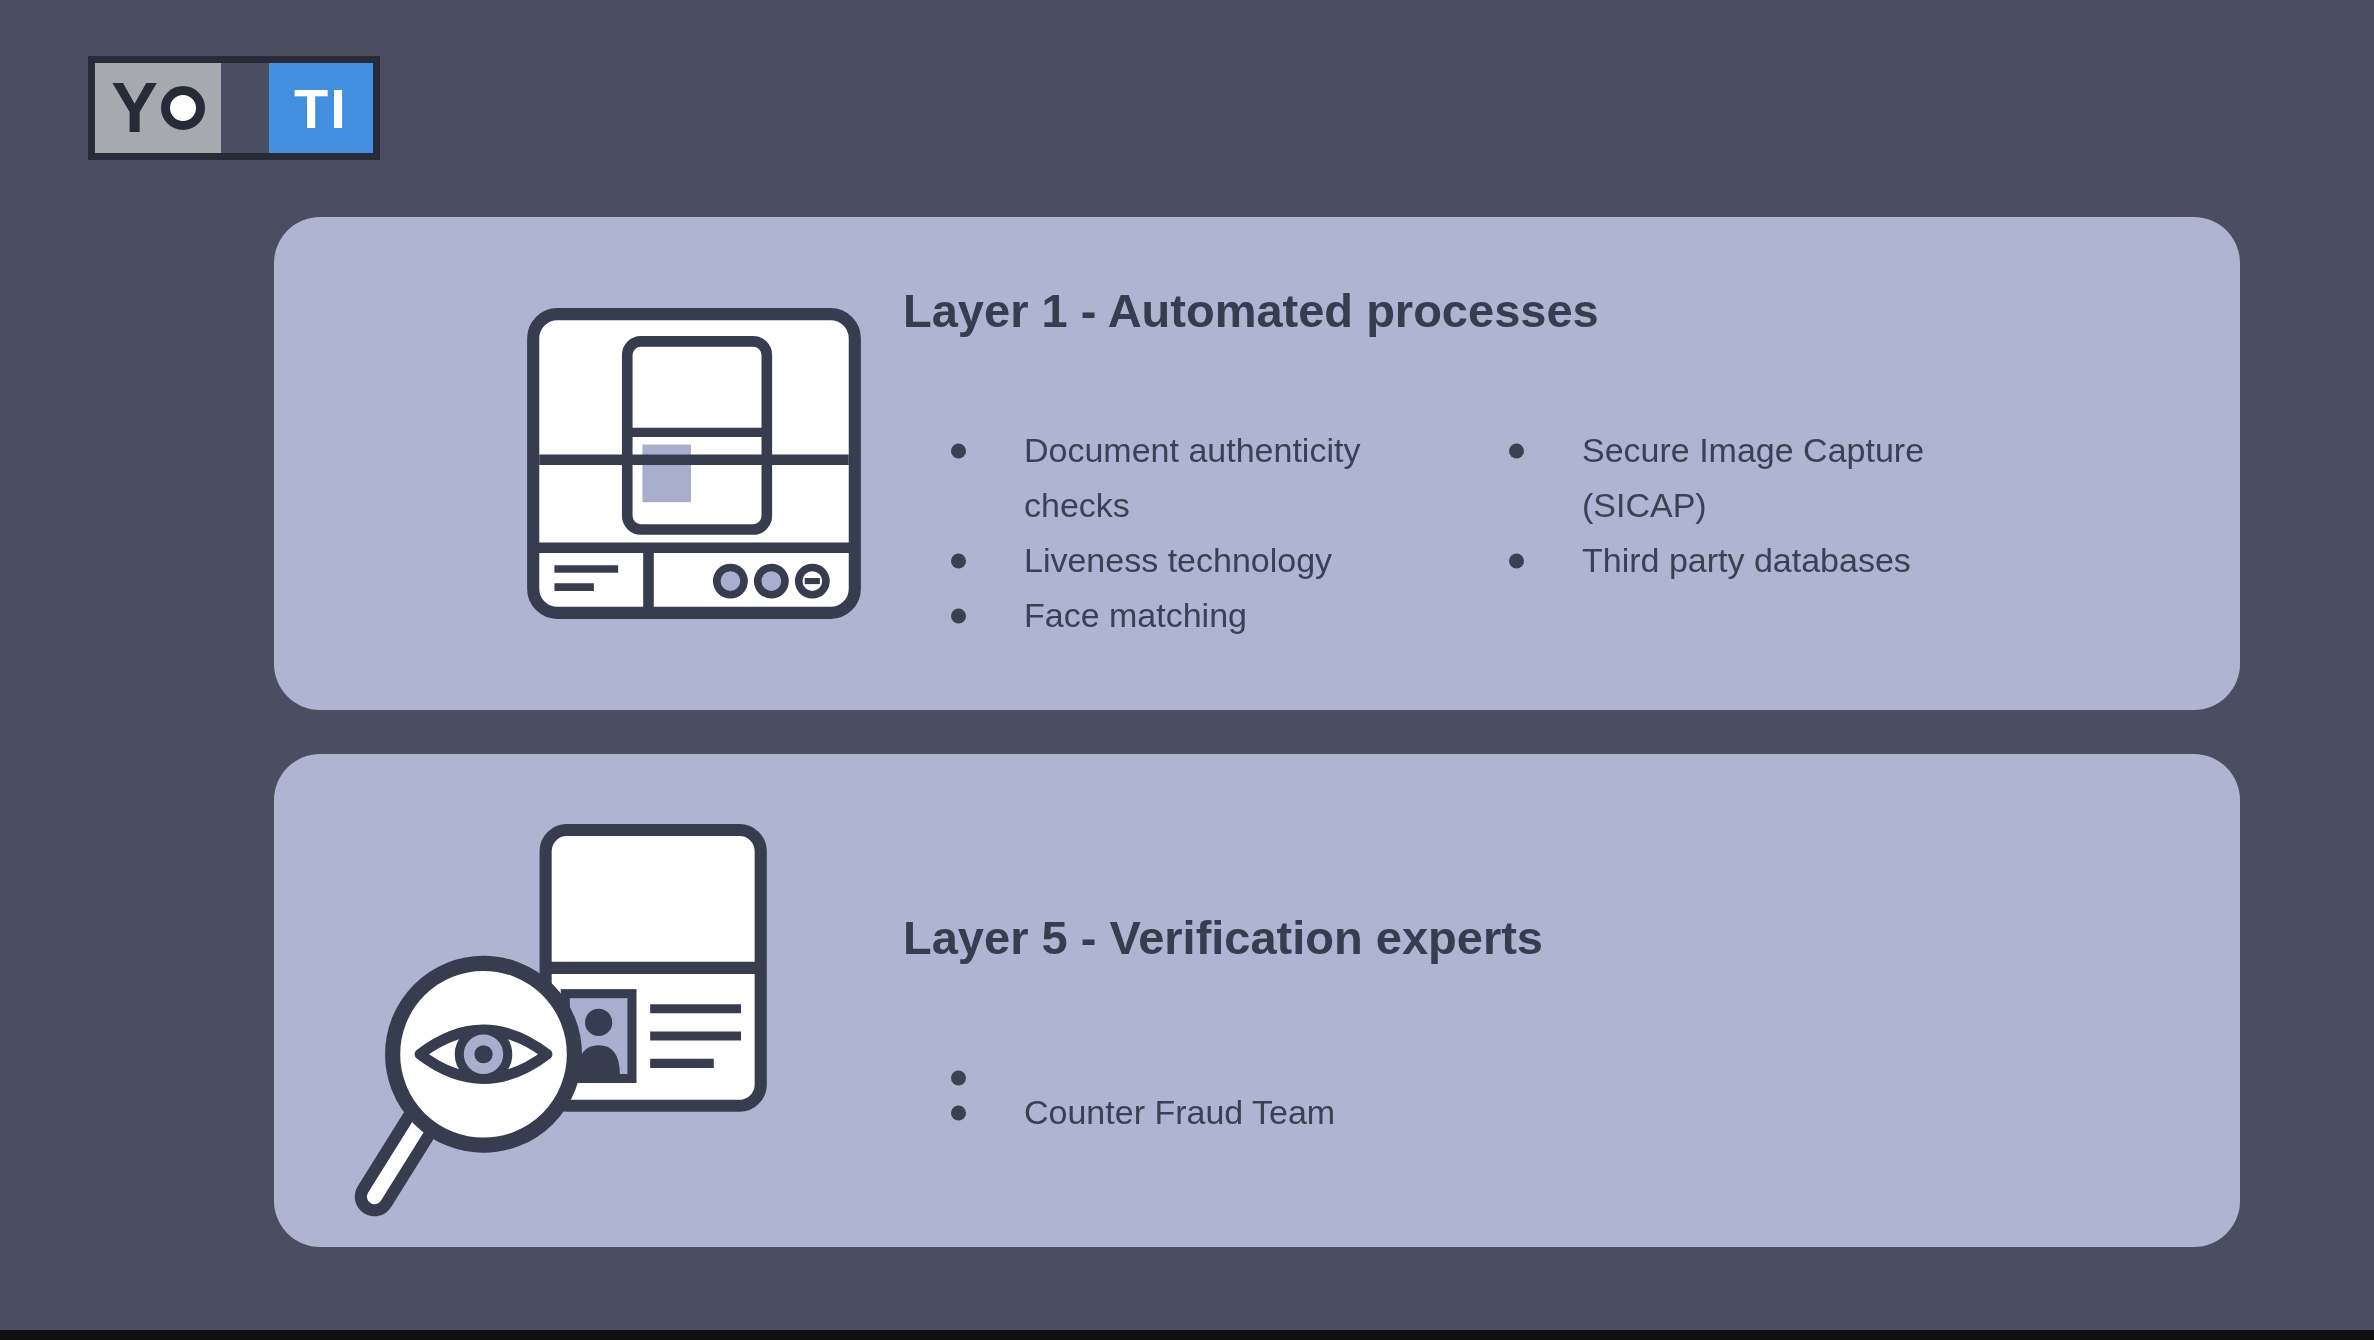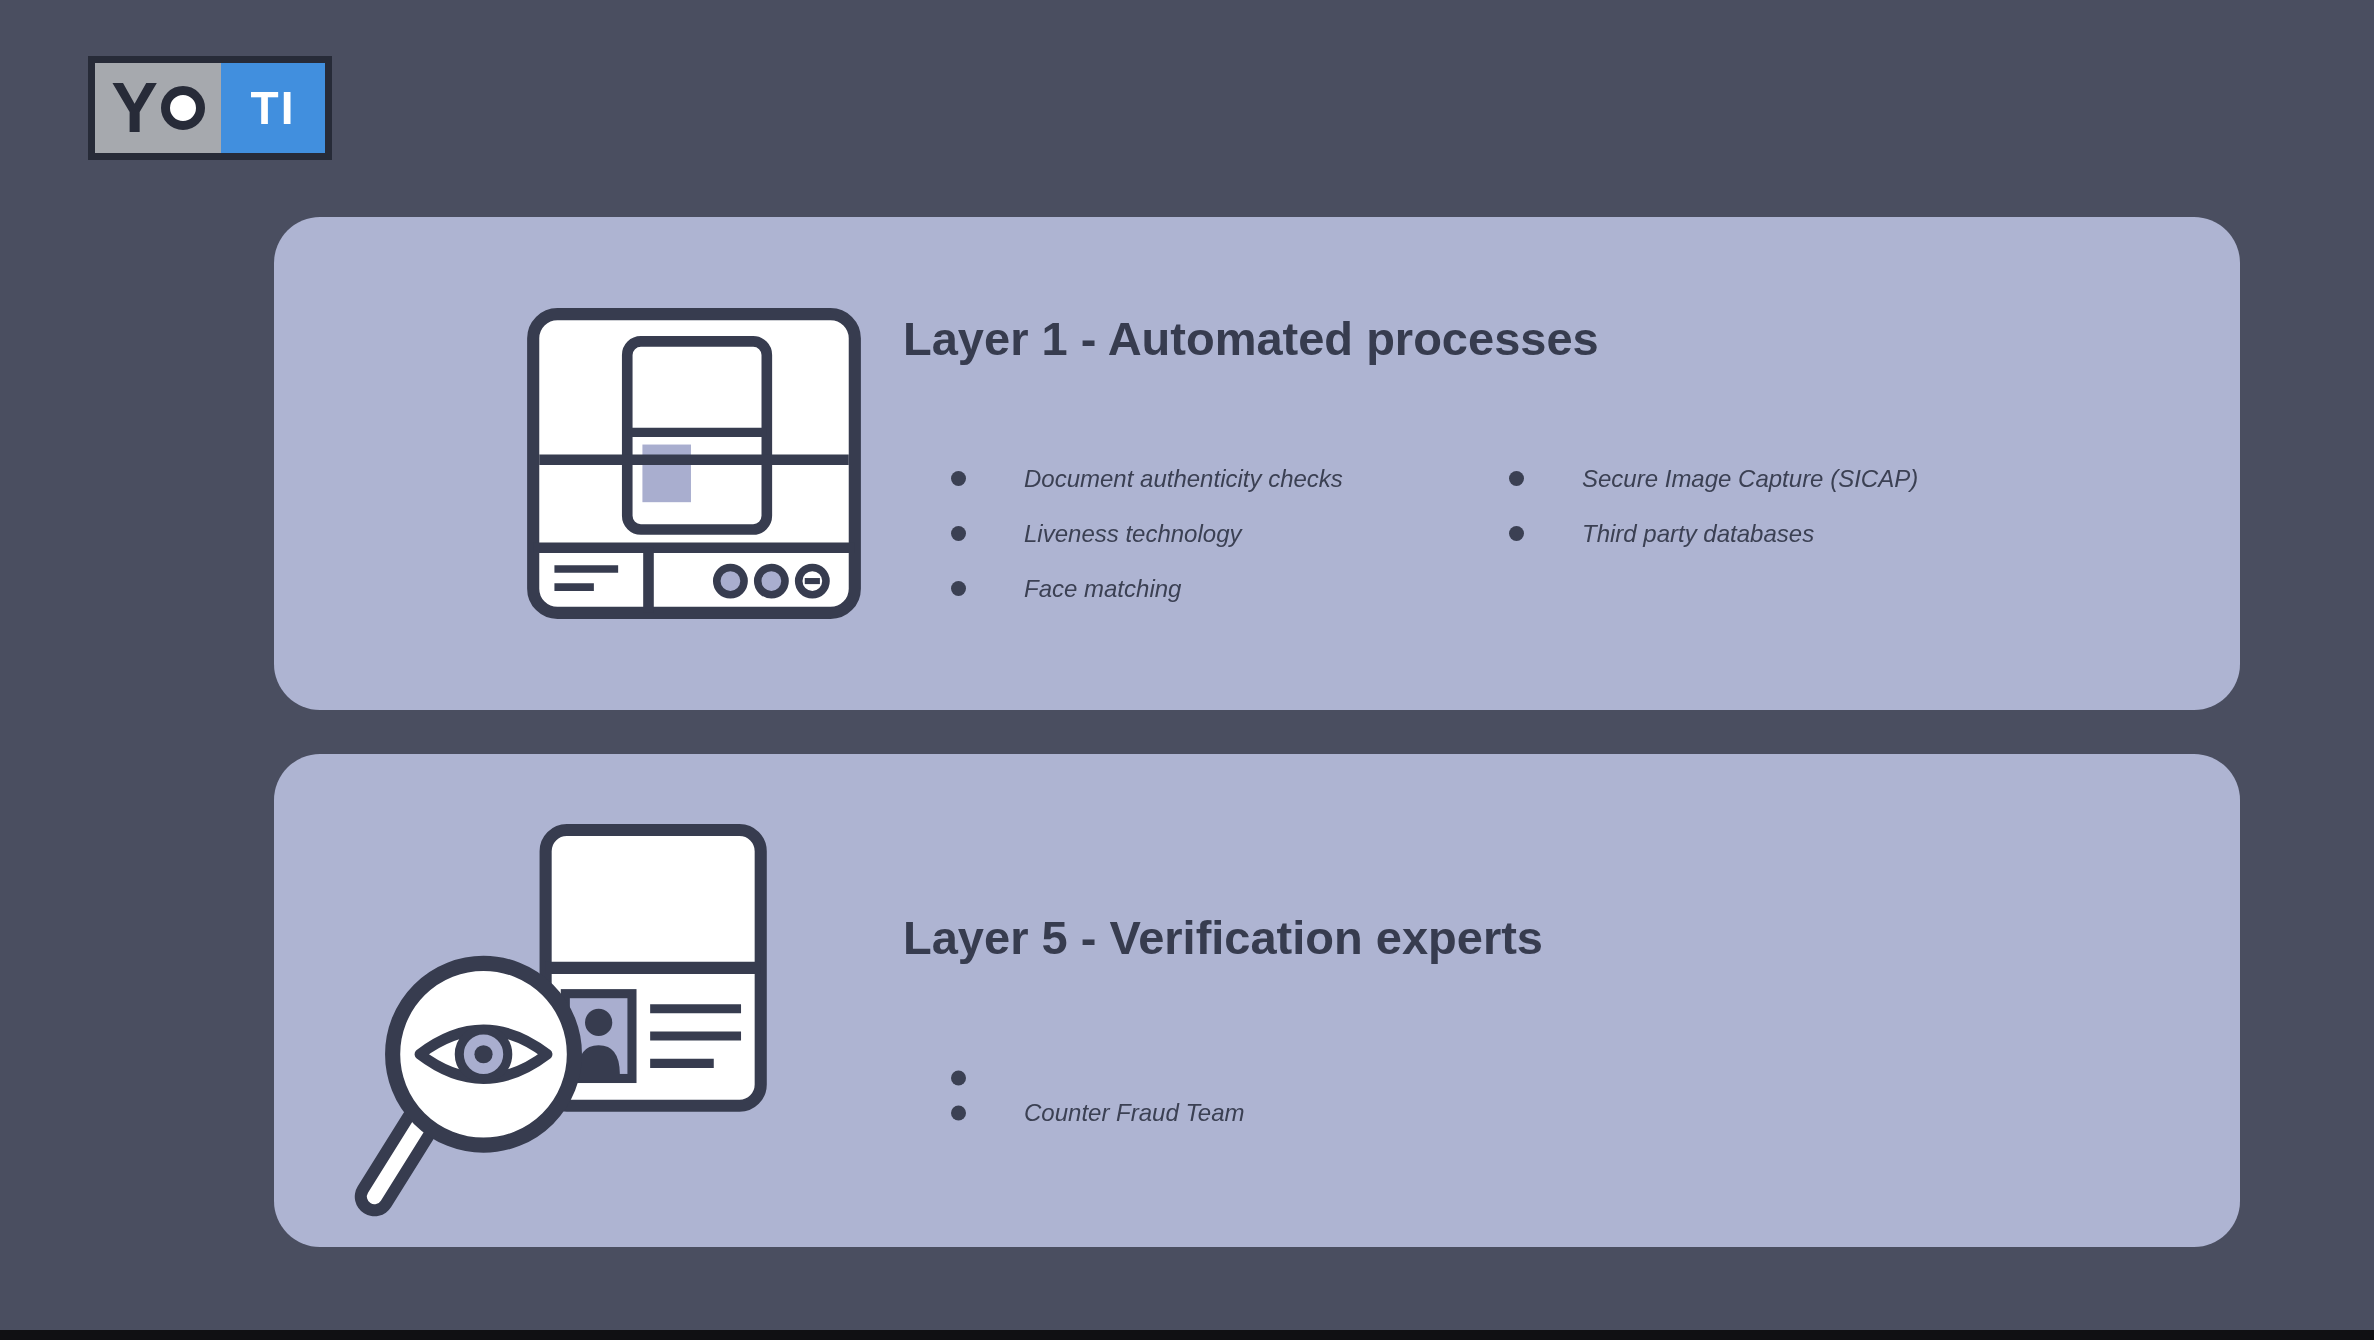--- a/index.html
+++ b/index.html
@@ -20,21 +20,21 @@
   .logo-left{
     background:#a6a9ae;width:126px;display:flex;align-items:center;justify-content:center;
     gap:3px;color:#272b38;font-weight:bold;font-size:70px;
   }
   .logo-o{
     display:inline-block;width:26px;height:26px;border:9px solid #272b38;
     border-radius:50%;background:#ffffff;
   }
   .logo-right{
     background:#418fde;width:104px;display:flex;align-items:center;justify-content:center;
-    color:#ffffff;font-weight:bold;font-size:46px;letter-spacing:2px;
+    color:#ffffff;font-weight:bold;font-size:56px;letter-spacing:2px;margin-left:48px;
   }
 
   
   .panel{
     position:absolute;left:274px;width:1966px;height:493px;
     background:#aeb4d2;border-radius:46px;
     display:flex;align-items:center;
   }
   .panel1{top:217px;}
   .panel2{top:754px;}
@@ -51,21 +51,21 @@
   .content h2{
     margin:0 0 85px 0;
     font-size:47px;line-height:1.15;font-weight:bold;color:#373c4f;
   }
   .cols{display:flex;}
   ul.col{
     list-style:none;margin:0;padding:0 0 0 48px;width:510px;flex:none;box-sizing:content-box;
   }
   .bullet-item{
     display:flex;align-items:flex-start;
-    font-size:24px;line-height:55px;color:#3b4053;font-style:italic;
+    font-size:34px;line-height:55px;color:#3b4053;
   }
   .dot{
     flex:none;width:15px;height:15px;border-radius:50%;
     background:#3b4053;margin-top:20px;margin-right:58px;
   }
   .li-text{display:block;max-width:437px;}
 
   
   .bottom-bar{
     position:absolute;left:0;bottom:0;width:100%;height:10px;background:#101013;

